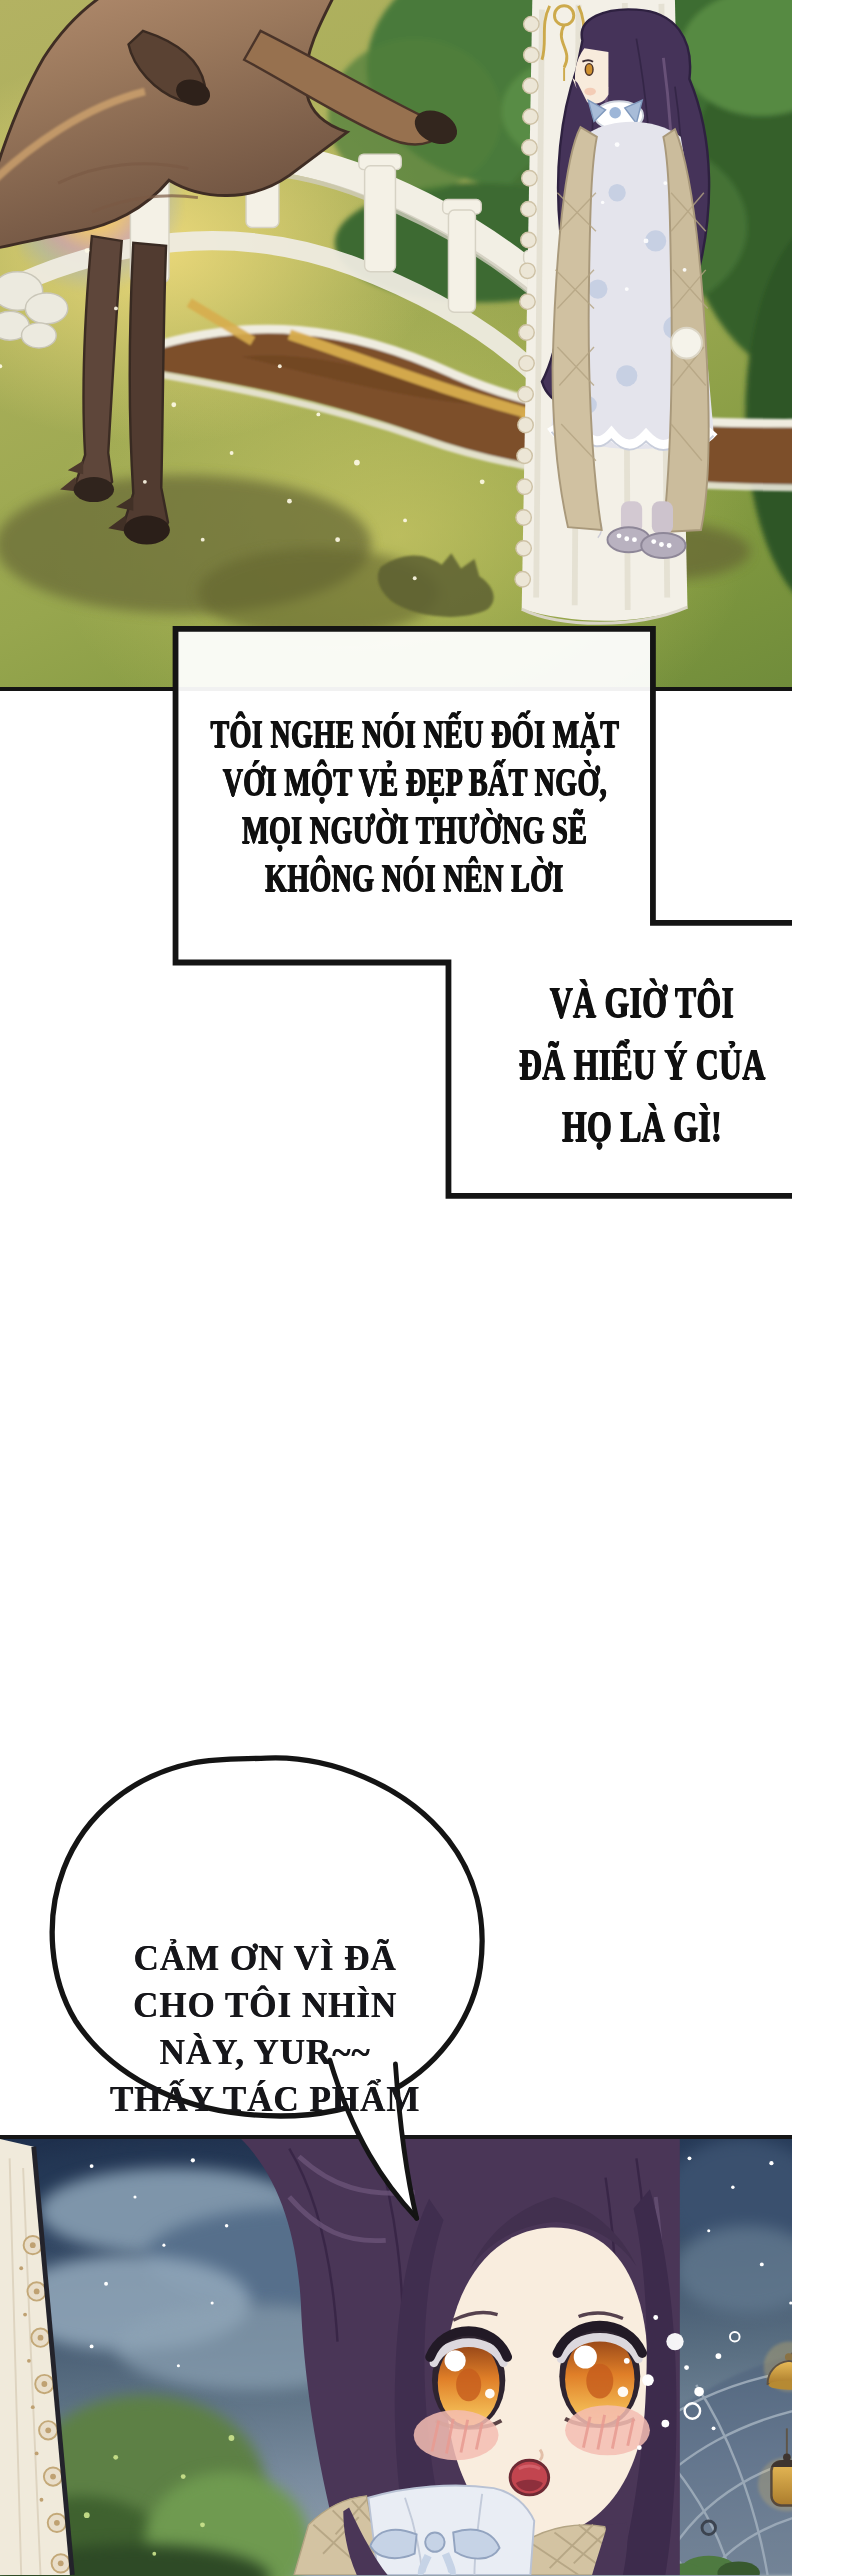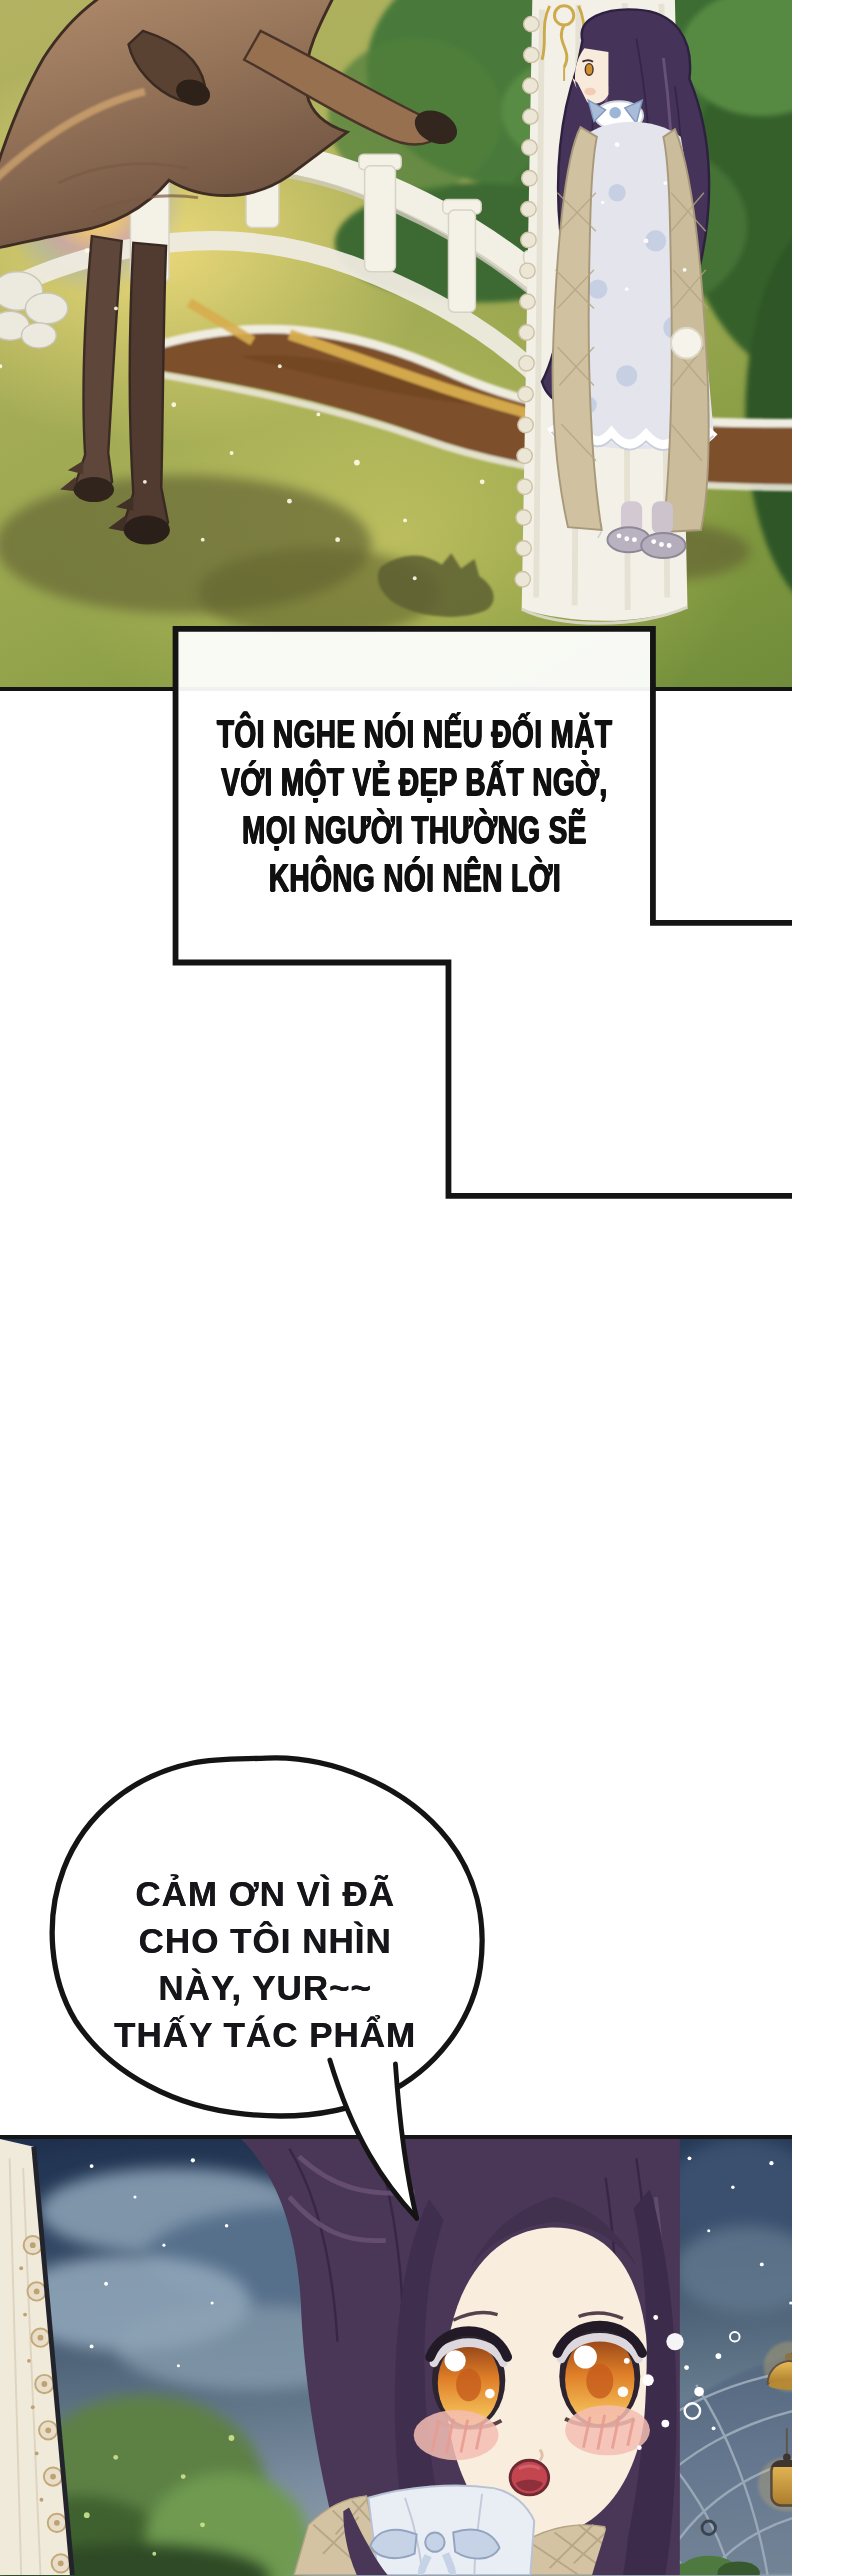--- a/index.html
+++ b/index.html
@@ -1,17 +1,17 @@
 <!DOCTYPE html>
 <html><head>
 <meta charset="utf-8">
 <style>
   html,body{margin:0;padding:0;background:#ffffff;}
   .page{position:relative;width:792px;height:2576px;background:#ffffff;overflow:hidden;
-        font-family:Liberation Sans, sans-serif;}
+        font-family:Liberation Serif, serif;}
   
   .panel-garden{position:absolute;left:0;top:0;width:868px;height:691px;
     border-bottom:4.8px solid #141414;box-sizing:border-box;overflow:hidden;
     background:
       radial-gradient(ellipse 415px 289px at 18% 36%, rgba(250,226,130,.80), rgba(250,226,130,0) 68%),
       radial-gradient(ellipse 502px 347px at 46% 78%, rgba(224,212,112,.55), rgba(224,212,112,0) 70%),
       linear-gradient(155deg,#b3b262 0%,#a8ae58 32%,#97a64e 58%,#80983f 80%,#6d8a3a 100%);}
   .flare{position:absolute;left:19px;top:135px;width:164px;height:174px;filter:blur(1.9px);
     background:
       radial-gradient(circle at 45% 38%, rgba(255,255,255,.95) 0 5%, rgba(255,204,96,.7) 16%, rgba(186,122,228,.42) 36%, rgba(120,150,255,.25) 50%, rgba(0,0,0,0) 66%);}
@@ -21,21 +21,21 @@
     background:linear-gradient(176deg,#1e2f4c 0%,#2b405e 16%,#41566e 36%,#5b7083 54%,#7b8da0 74%,#93a2ae 92%,#9aa8b2 100%);}
   .cloud{position:absolute;border-radius:50%;filter:blur(7.7px);}
   .bush{position:absolute;border-radius:50%;filter:blur(6.8px);}
   
   .nar-box{position:absolute;display:flex;flex-direction:column;justify-content:center;
     align-items:center;z-index:30;}
   .nar-line{color:#101010;font-weight:700;white-space:nowrap;
     text-shadow:0.8px 0 0 currentColor,-0.8px 0 0 currentColor,0 0.5px 0 currentColor;}
   .nar1 .nar-line{font-size:39px;line-height:48px;transform:scaleX(.72);letter-spacing:0.5px;}
   .nar2 .nar-line{font-size:44px;line-height:62px;transform:scaleX(.72);letter-spacing:0.5px;}
-  .bubble-text{position:absolute;left:101px;top:1869px;width:328px;height:189px;z-index:31;
+  .bubble-text{position:absolute;left:101px;top:1934px;width:328px;height:189px;z-index:31;
     display:flex;flex-direction:column;justify-content:center;align-items:center;}
   .bubble-text .bln{font-size:35px;line-height:47px;font-weight:700;color:#16161a;
     letter-spacing:1px;white-space:nowrap;text-shadow:0.4px 0 0 currentColor;}
   .overlay-svg{position:absolute;left:0;top:0;z-index:20;}
   .scene-svg{position:absolute;left:0;top:0;}
 </style>
 </head>
 <body>
 
 <div class="page">
@@ -450,20 +450,25 @@
     <path d="M410,2140 C414,2198 420,2250 432,2300" stroke="#141414" stroke-width="5" fill="none" stroke-linecap="round"></path>
   </svg>
 
   <div class="nar-box nar1" style="left:176px;top:629px;width:477px;height:334px;padding-top:9.6px;">
     <div class="nar-line">TÔI NGHE NÓI NẾU ĐỐI MẶT</div>
     <div class="nar-line">VỚI MỘT VẺ ĐẸP BẤT NGỜ,</div>
     <div class="nar-line">MỌI NGƯỜI THƯỜNG SẼ</div>
     <div class="nar-line">KHÔNG NÓI NÊN LỜI</div>
   </div>
 
+  <div class="nar-box nar2" style="left:448px;top:923px;width:389px;height:273px;padding-top:5.8px;">
+    <div class="nar-line">VÀ GIỜ TÔI</div>
+    <div class="nar-line">ĐÃ HIỂU Ý CỦA</div>
+    <div class="nar-line">HỌ LÀ GÌ!</div>
+  </div>
 
   <div class="bubble-text">
     <div class="bln">CẢM ƠN VÌ ĐÃ</div>
     <div class="bln">CHO TÔI NHÌN</div>
     <div class="bln">NÀY, YUR~~</div>
     <div class="bln">THẤY TÁC PHẨM</div>
   </div>
 
 </div>
 

